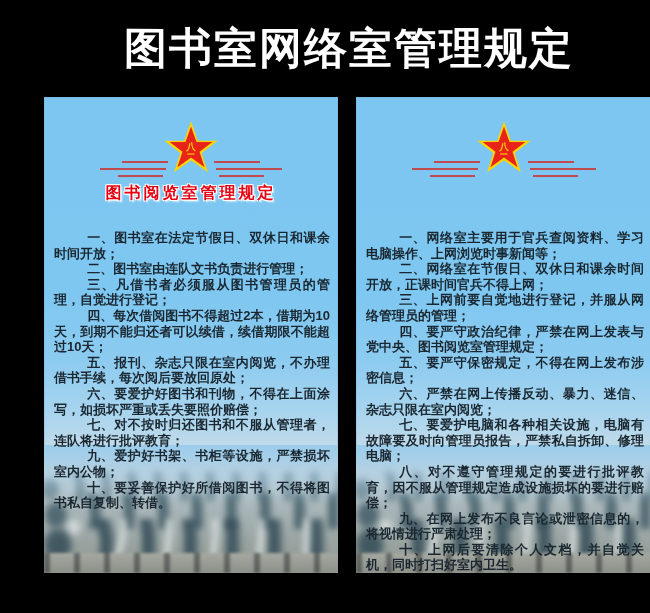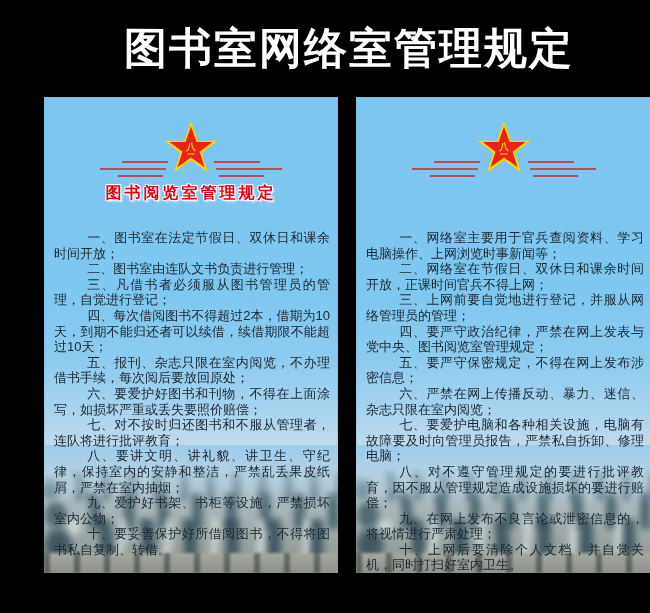--- a/index.html
+++ b/index.html
@@ -70,21 +70,21 @@
     position: absolute; top: 86px; left: 0; right: 0;
     text-align: center; color: #e60012; font-size: 16px; font-weight: bold;
     letter-spacing: 3px; white-space: nowrap;
     text-shadow: -1px -1px 0 #fff, 1px -1px 0 #fff, -1px 1px 0 #fff,
                   1px 1px 0 #fff, 2px 2px 2px rgba(255,255,255,.75);
   }
 
   
   .rules {
     position: absolute; top: 133px; left: 10px; right: 8px; z-index: 5;
-    color: #1a2730; font-size: 13px; line-height: 15.6px; font-weight: normal;
+    color: #1a2730; font-size: 13px; line-height: 15.6px; font-weight: bold;
     text-align: justify;
   }
   .rules p { text-indent: 2.55em; margin: 0; }
 </style>
 </head>
 <body>
 
 <div id="screen">
 
   <div class="main-title">图书室网络室管理规定</div>
@@ -121,21 +121,20 @@
     <div class="poster-title">图书阅览室管理规定</div>
 
     <div class="rules">
       <p>一、图书室在法定节假日、双休日和课余时间开放；</p>
       <p>二、图书室由连队文书负责进行管理；</p>
       <p>三、凡借书者必须服从图书管理员的管理，自觉进行登记；</p>
       <p>四、每次借阅图书不得超过2本，借期为10天，到期不能归还者可以续借，续借期限不能超过10天；</p>
       <p>五、报刊、杂志只限在室内阅览，不办理借书手续，每次阅后要放回原处；</p>
       <p>六、要爱护好图书和刊物，不得在上面涂写，如损坏严重或丢失要照价赔偿；</p>
       <p>七、对不按时归还图书和不服从管理者，连队将进行批评教育；</p>
-      <p>八、要讲文明、讲礼貌、讲卫生、守纪律，保持室内的安静和整洁，严禁乱丢果皮纸屑，严禁在室内抽烟；</p>
       <p>九、爱护好书架、书柜等设施，严禁损坏室内公物；</p>
       <p>十、要妥善保护好所借阅图书，不得将图书私自复制、转借。</p>
     </div>
   </div>
 
   <div class="poster" id="poster-right">
     <div class="photo">
       <div class="base"></div>
       <div class="row row1"></div>
       <div class="row row2"></div>

